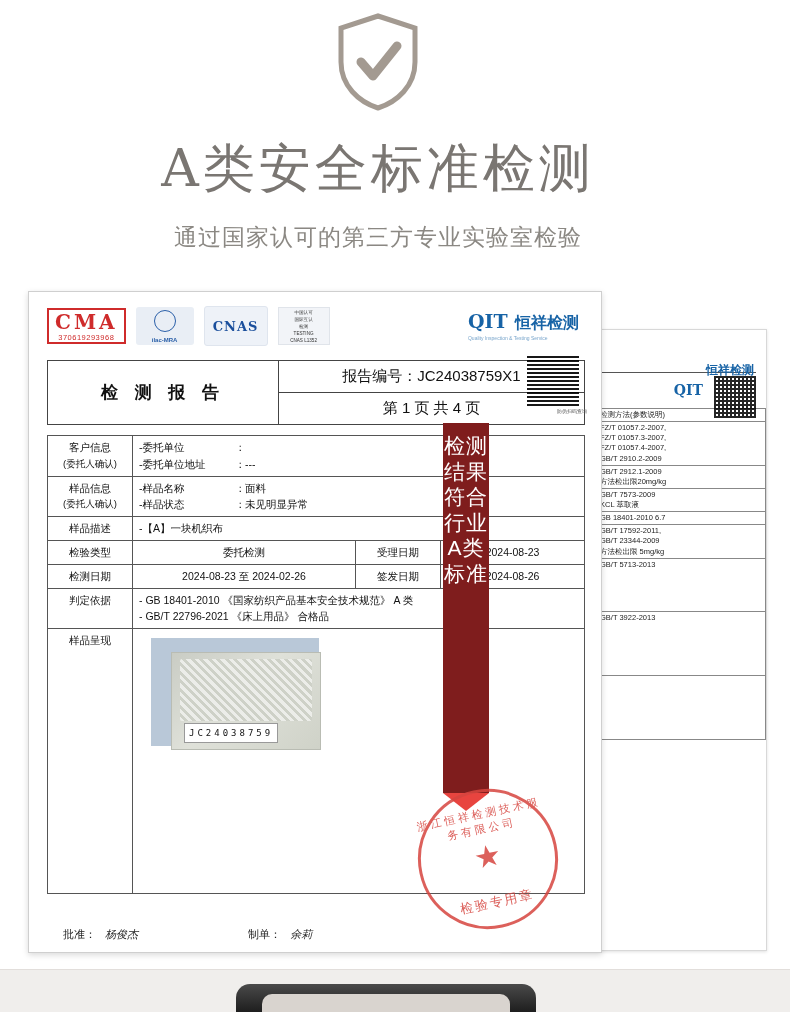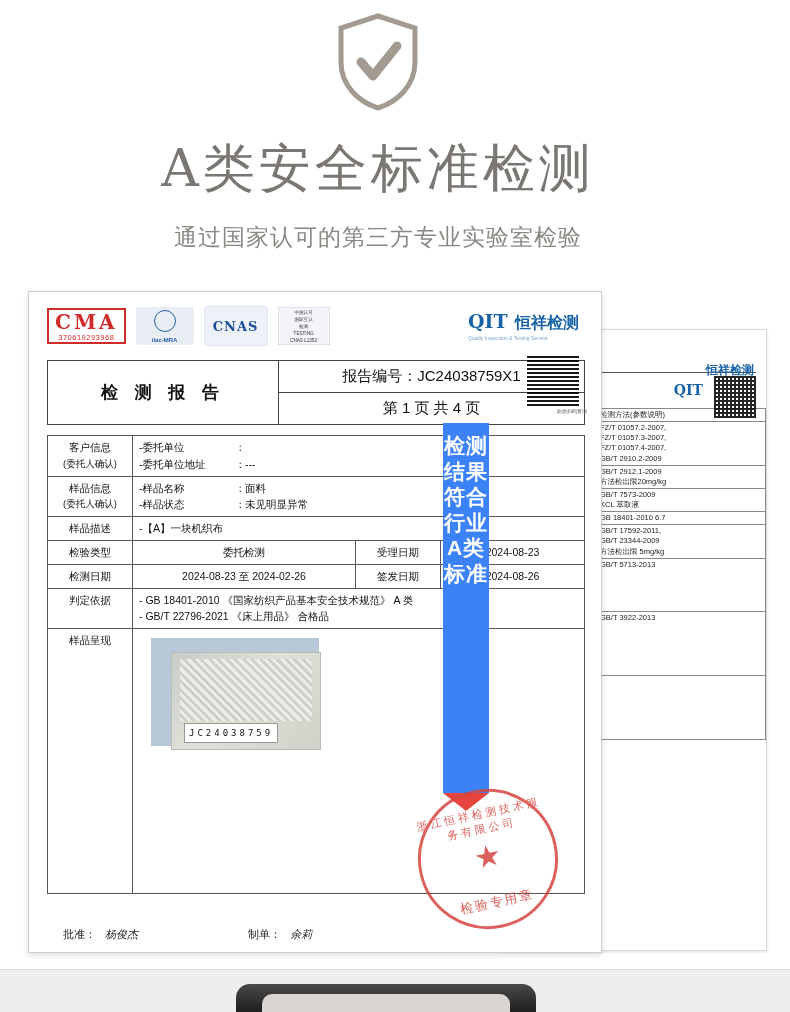--- a/index.html
+++ b/index.html
@@ -359,29 +359,28 @@
     margin-left: 6px;
   }
 
   
   .red-banner {
     position: absolute;
     left: 443px;
     top: 132px;
     width: 46px;
     height: 370px;
-    background: #3b82f6;
+    background: #7f1d1d;
     color: #fff;
     font-size: 21px;
     line-height: 1.22;
     text-align: center;
     padding-top: 10px;
     box-sizing: border-box;
     letter-spacing: 1px;
-    font-weight: bold;
   }
   .red-banner .tip {
     position: absolute;
     left: 0; bottom: -18px;
     width: 0; height: 0;
     border-left: 23px solid transparent;
     border-right: 23px solid transparent;
     border-top: 18px solid #e8443f;
   }
 

